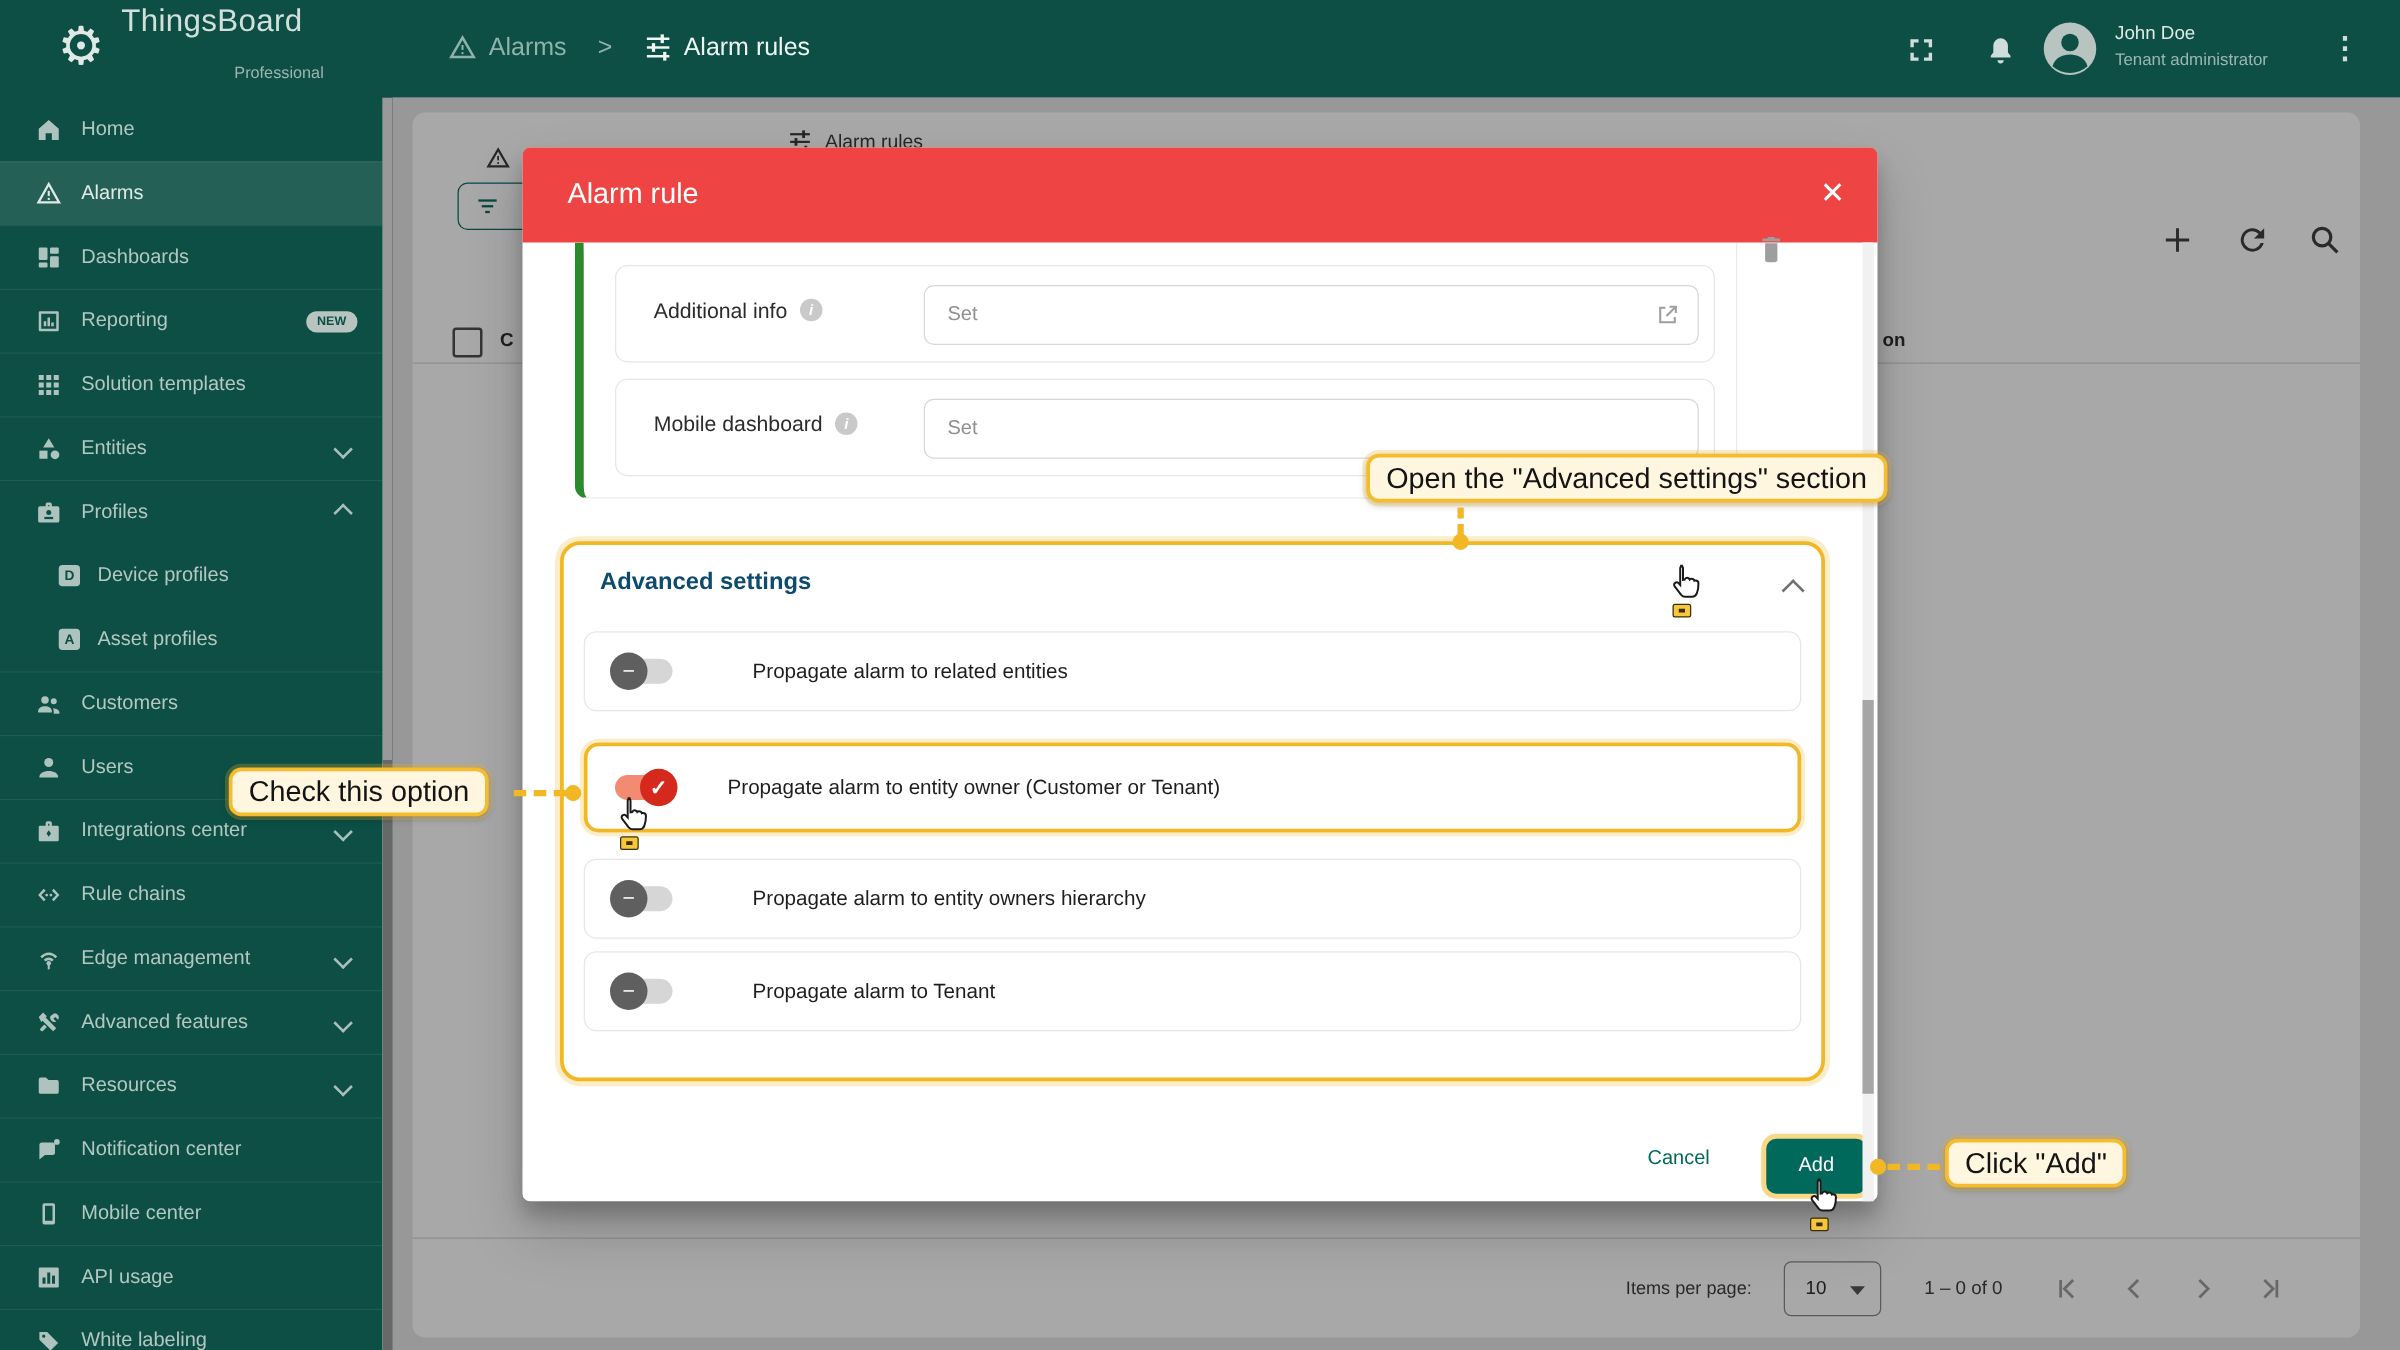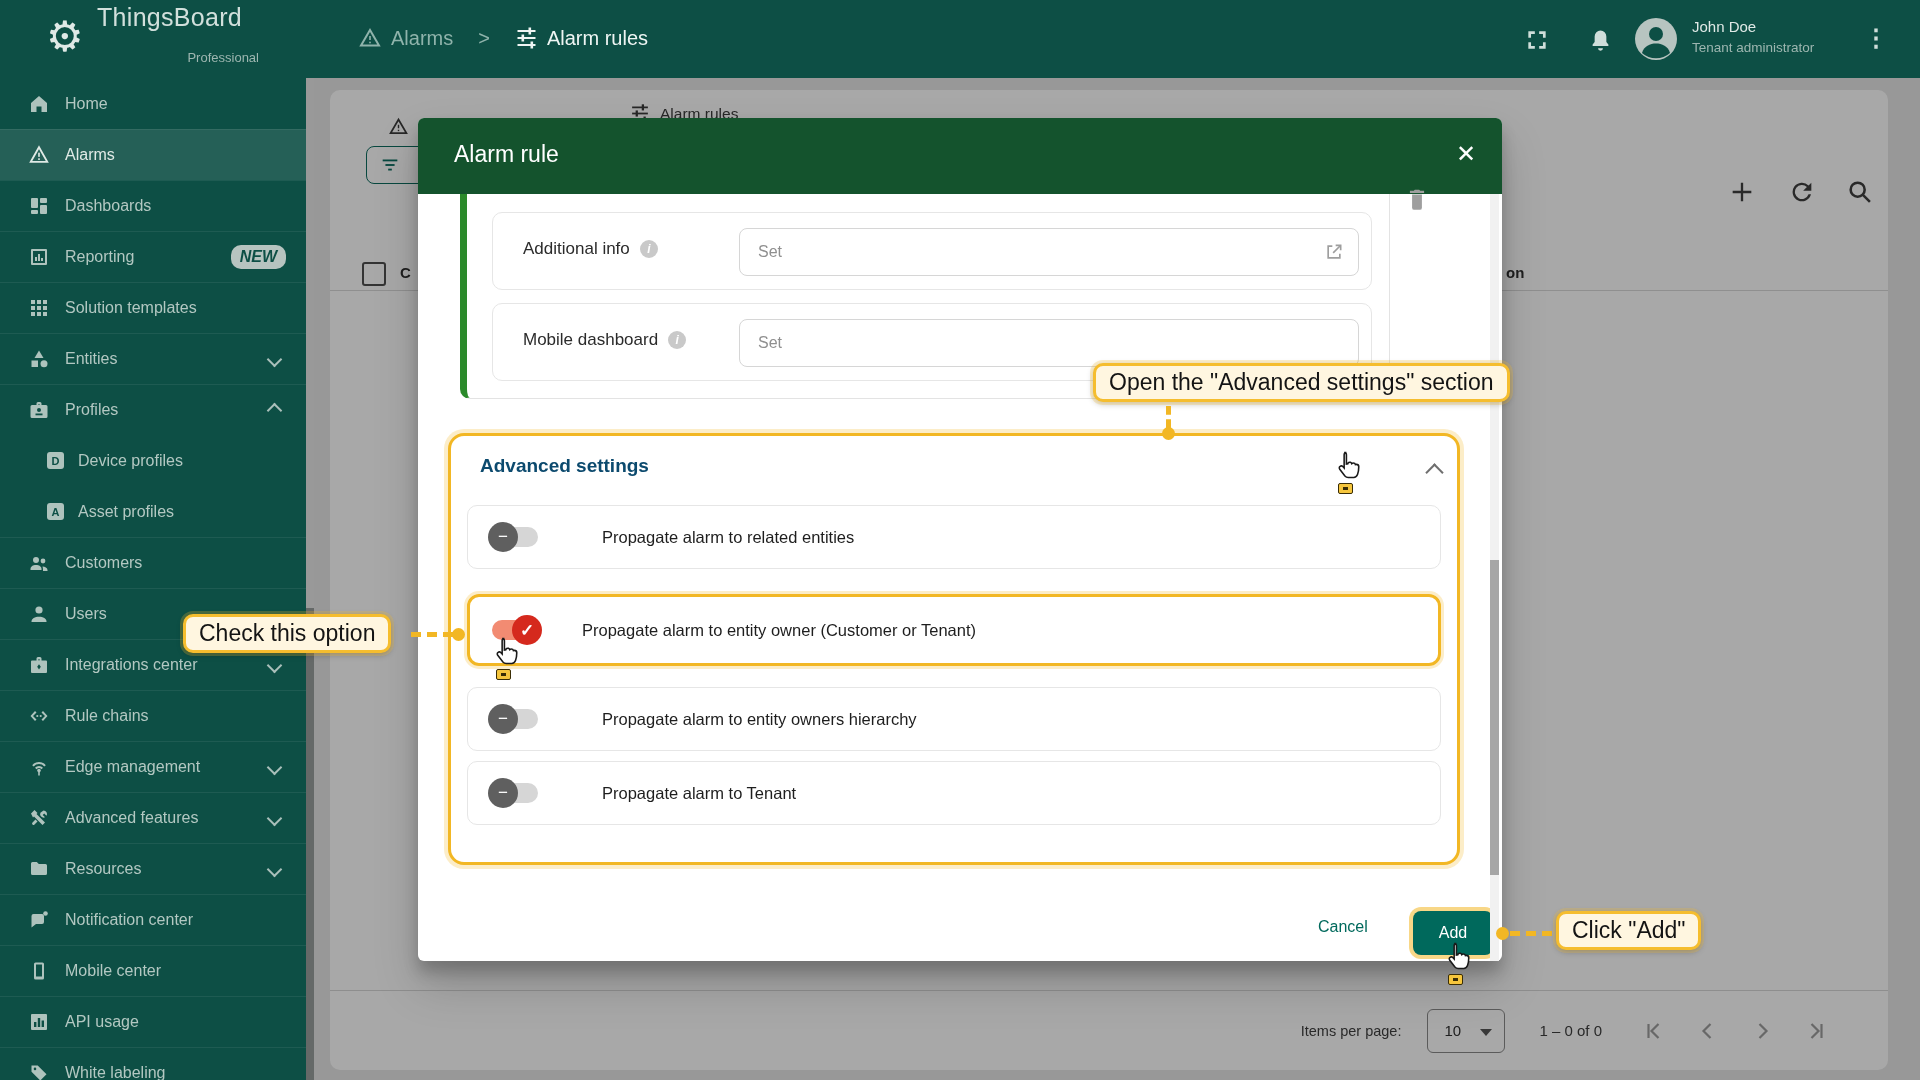--- a/index.html
+++ b/index.html
@@ -21,22 +21,22 @@
   .nrow .nicon svg{fill:#aec3bd;}
   .nrow.active{background:rgba(255,255,255,.10);color:#e0eae6;}
   .nrow.active .nicon svg{fill:#e0eae6;}
   .nrow.sub{padding-left:47px;border-top:none;}
   .sqicon{width:17px;height:17px;border-radius:3px;background:#aec3bd;color:#0d4f45;font-size:11px;font-weight:bold;
           display:flex;align-items:center;justify-content:center;margin-right:14px;}
   .chev{width:9px;height:9px;border-right:2.4px solid #a9bfba;border-bottom:2.4px solid #a9bfba;
         margin-left:auto;margin-right:26px;}
   .chev.down{transform:rotate(45deg);}
   .chev.up{transform:rotate(225deg);}
-  .badge-new{margin-left:auto;margin-right:20px;background:#b7c4c0;color:#0d4f45;font-size:16px;font-weight:bold;
-             border-radius:10px;padding:3px 9px;font-style:italic;}
+  .badge-new{margin-left:auto;margin-right:20px;background:#b7c4c0;color:#0d4f45;font-size:10px;font-weight:bold;
+             border-radius:10px;padding:3px 9px;}
   #side-scroll{position:absolute;left:306px;top:78px;width:8px;height:1002px;background:#e8e8e8;z-index:1;}
   #side-scroll .thumb{position:absolute;left:0;top:530px;width:8px;height:472px;background:#9aa09e;}
 
   
   #topbar{position:absolute;left:306px;top:0;width:1614px;height:78px;background:#0d4f45;z-index:1;}
   .crumb-ic svg{fill:none;stroke:#8fb3ab;}
   .crumb-txt{font-size:20px;color:#8fb3ab;}
   .crumb-cur{font-size:20px;color:#eef5f3;}
   #user-name{font-size:15px;color:#dfe9e6;}
   #user-role{font-size:13.5px;color:#9db6b0;}
@@ -54,27 +54,27 @@
   #pagesize{width:78px;height:44px;border:1.5px solid #8a8a8a;border-radius:6px;position:relative;
             display:flex;align-items:center;padding-left:16px;box-sizing:border-box;font-size:15px;color:#2f2f2f;}
   #pagesize .caret{position:absolute;right:12px;top:19px;width:0;height:0;border-left:6px solid transparent;
                    border-right:6px solid transparent;border-top:7px solid #555;}
   .pgr{display:flex;gap:30px;margin-left:14px;}
   #overlay{position:absolute;left:306px;top:78px;width:1614px;height:1002px;background:rgba(0,0,0,.34);z-index:2;}
 
   
   #modal{position:absolute;left:418px;top:118px;width:1084px;height:843px;background:#fff;border-radius:6px;z-index:3;
          box-shadow:0 11px 15px rgba(0,0,0,.2),0 24px 46px rgba(0,0,0,.18);}
-  #modal-header{position:absolute;left:0;top:0;width:1084px;height:76px;background:#14532d;border-radius:6px 6px 0 0;}
+  #modal-header{position:absolute;left:0;top:0;width:1084px;height:76px;background:#ef4444;border-radius:6px 6px 0 0;}
   #modal-title{position:absolute;left:36px;top:23px;font-size:23px;font-weight:500;color:#fff;}
   #modal-close{position:absolute;left:1038px;top:22px;font-size:24px;color:#fff;cursor:pointer;}
   #fields-card{position:absolute;left:42px;top:76px;width:930px;height:205px;box-sizing:border-box;
                border:1px solid #e3e3e3;border-top:none;border-left:7px solid #2b8a2b;border-radius:0 0 10px 10px;}
   .frow{position:absolute;left:74px;width:880px;height:78px;border:1px solid #e6e6e6;border-radius:10px;box-sizing:border-box;}
-  .frow .flabel{position:absolute;left:30px;top:26px;font-size:17px;color:#2b2b2b;display:flex;align-items:center;gap:10px;}
+  .frow .flabel{position:absolute;left:30px;top:26px;font-size:17px;color:#2b2b2b;display:flex;align-items:flex-start;gap:10px;}
   .info-dot{width:18px;height:18px;border-radius:50%;background:#c9c9c9;color:#fff;font-size:12px;font-weight:bold;
             font-style:italic;display:flex;align-items:center;justify-content:center;}
   .finput{position:absolute;left:246px;top:15px;width:620px;height:48px;border:1px solid #d6d6d6;border-radius:8px;
           box-sizing:border-box;display:flex;align-items:center;padding:0 14px 0 18px;}
   .placeholder{font-size:16px;color:#8f8f8f;flex:1;}
   #adv-box{position:absolute;left:30px;top:315px;width:1012px;height:432px;box-sizing:border-box;background:#fff;
            border:3px solid #f2b724;border-radius:16px;box-shadow:0 0 0 4px rgba(242,183,36,.25);}
   #adv-title{position:absolute;left:62px;top:337px;font-size:19px;font-weight:600;color:#0c4a6e;}
   .trow{position:absolute;left:49px;width:974px;height:64px;border:1px solid #e6e6e6;border-radius:10px;box-sizing:border-box;
         display:flex;align-items:center;}

